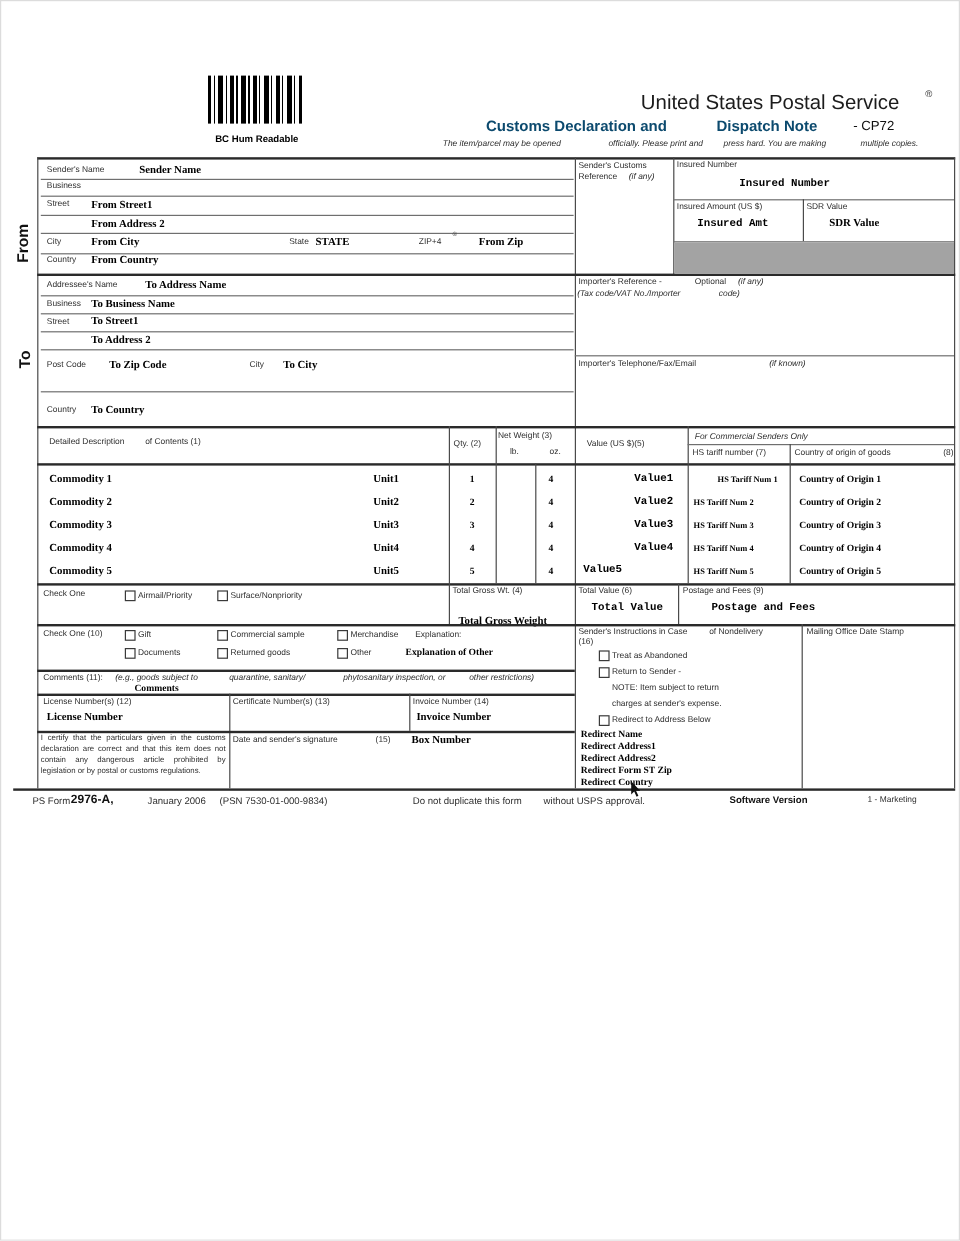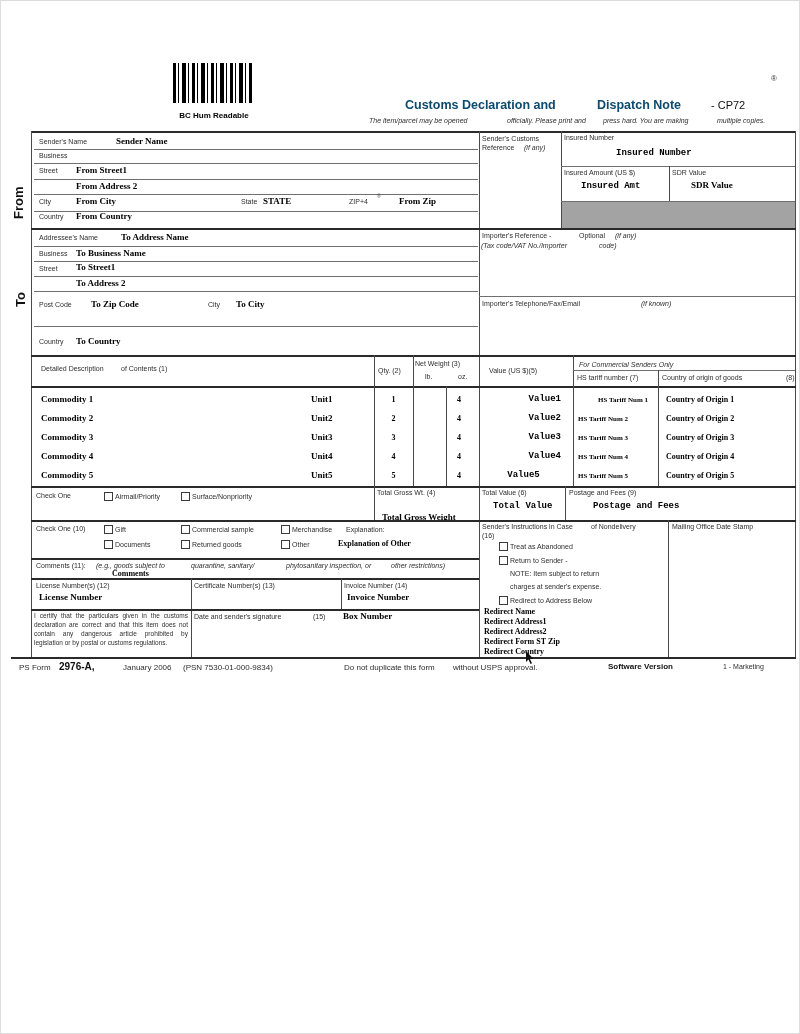--- a/index.html
+++ b/index.html
@@ -28,20 +28,21 @@
         line-height:9px;text-align:justify;white-space:normal;}
 </style>
 </head>
 <body>
 
 <div class="page">
 
   <div class="barcode" style="left:172px;top:62px;width:80px;height:40px;"></div>
   <div class="abs val8 val" style="left:168px;top:110px;width:90px;text-align:center;font-family:'Liberation Sans',sans-serif;font-size:8px;">BC Hum Readable</div>
 
+  <div class="abs usps" style="left:533px;top:75px;">United States Postal Service</div>
   <div class="abs" style="left:770px;top:73px;font-size:8px;color:#333;">®</div>
   <div class="abs ttl" style="left:404px;top:97px;">Customs Declaration and</div>
   <div class="abs ttl" style="left:596px;top:97px;">Dispatch Note</div>
   <div class="abs" style="left:710px;top:98px;font-size:11px;color:#111;">-  CP72</div>
 
   <div class="abs lbl it" style="left:368px;top:116px;">The item/parcel may be opened</div>
   <div class="abs lbl it" style="left:506px;top:116px;">officially. Please print and</div>
   <div class="abs lbl it" style="left:602px;top:116px;">press hard. You are making</div>
   <div class="abs lbl it" style="left:716px;top:116px;">multiple copies.</div>
 
@@ -172,21 +173,21 @@
   <div class="abs val val8" style="left:373px;top:451px;width:39px;text-align:center;">4</div>
   <div class="abs val val8" style="left:445px;top:451px;width:26px;text-align:center;">4</div>
   <div class="abs mono" style="left:485px;top:450px;width:75px;text-align:right;">Value4</div>
   <div class="abs val val7" style="left:577px;top:452px;">HS Tariff Num 4</div>
   <div class="abs val val8" style="left:665px;top:451px;">Country of Origin 4</div>
 
   <div class="abs val" style="left:40px;top:469px;">Commodity 5</div>
   <div class="abs val" style="left:310px;top:469px;">Unit5</div>
   <div class="abs val val8" style="left:373px;top:470px;width:39px;text-align:center;">5</div>
   <div class="abs val val8" style="left:445px;top:470px;width:26px;text-align:center;">4</div>
-  <div class="abs mono" style="left:485px;top:469px;width:75px;text-align:center;">Value5</div>
+  <div class="abs mono" style="left:485px;top:469px;width:75px;text-align:left;">Value5</div>
   <div class="abs val val7" style="left:577px;top:471px;">HS Tariff Num 5</div>
   <div class="abs val val8" style="left:665px;top:470px;">Country of Origin 5</div>
 
   <div class="abs lbl" style="left:35px;top:491px;">Check One</div>
   <div class="cb" style="left:103px;top:491px;"></div>
   <div class="abs lbl" style="left:114px;top:492px;">Airmail/Priority</div>
   <div class="cb" style="left:180px;top:491px;"></div>
   <div class="abs lbl" style="left:191px;top:492px;">Surface/Nonpriority</div>
   <div class="abs lbl" style="left:376px;top:488px;">Total Gross Wt. (4)</div>
   <div class="abs val" style="left:381px;top:500px;margin-top:11px;">Total Gross Weight</div>
@@ -248,21 +249,21 @@
   <div class="abs lbl" style="left:509px;top:582px;">charges at sender's expense.</div>
   <div class="cb" style="left:498px;top:595px;"></div>
   <div class="abs lbl" style="left:509px;top:596px;">Redirect to Address Below</div>
   <div class="abs val val8" style="left:483px;top:606px;">Redirect Name</div>
   <div class="abs val val8" style="left:483px;top:616px;">Redirect Address1</div>
   <div class="abs val val8" style="left:483px;top:626px;">Redirect Address2</div>
   <div class="abs val val8" style="left:483px;top:636px;">Redirect Form ST Zip</div>
   <div class="abs val val8" style="left:483px;top:646px;">Redirect Country</div>
   <div class="abs lbl" style="left:671px;top:522px;">Mailing Office Date Stamp</div>
 
-  <div class="abs lbl" style="left:18px;top:662px;font-size:8px;">PS Form</div>
+  <div class="abs lbl" style="left:26px;top:662px;font-size:8px;">PS Form</div>
   <div class="abs" style="left:58px;top:660px;font-weight:bold;font-size:10px;color:#111;">2976-A,</div>
   <div class="abs lbl" style="left:122px;top:662px;font-size:8px;">January 2006</div>
   <div class="abs lbl" style="left:182px;top:662px;font-size:8px;">(PSN 7530-01-000-9834)</div>
   <div class="abs lbl" style="left:343px;top:662px;font-size:8px;">Do not duplicate this form</div>
   <div class="abs lbl" style="left:452px;top:662px;font-size:8px;">without USPS  approval.</div>
   <svg style="position:absolute;left:524px;top:650px;" width="10" height="14" viewBox="0 0 10 14">
     <polygon points="1,0 1,11 3.5,8.5 5.5,13 7,12.2 5,8 8.5,8" fill="#111"></polygon>
   </svg>
   <div class="abs" style="left:607px;top:661px;font-weight:bold;font-size:8px;color:#111;">Software Version</div>
   <div class="abs lbl" style="left:722px;top:662px;">1 - Marketing</div>

